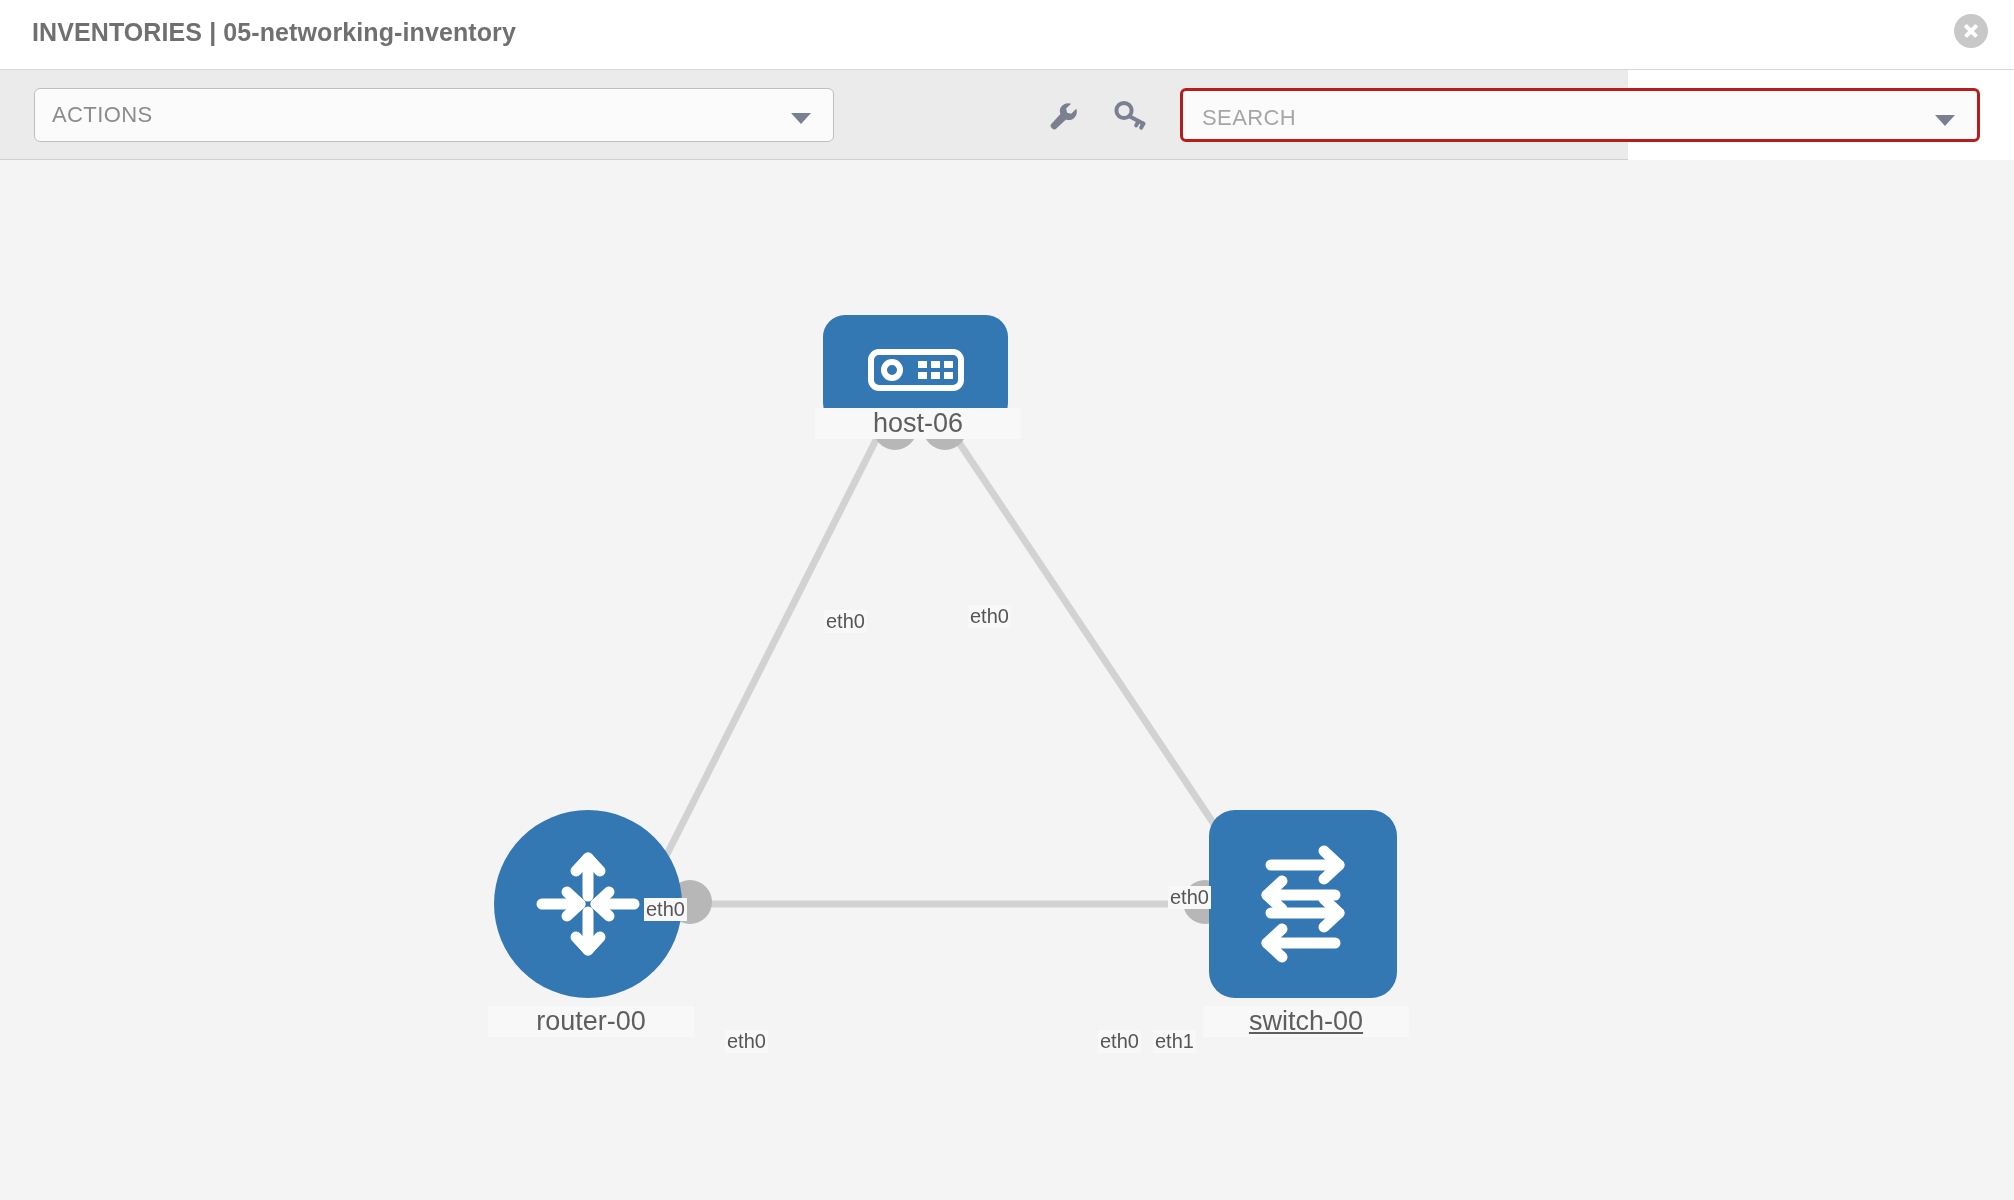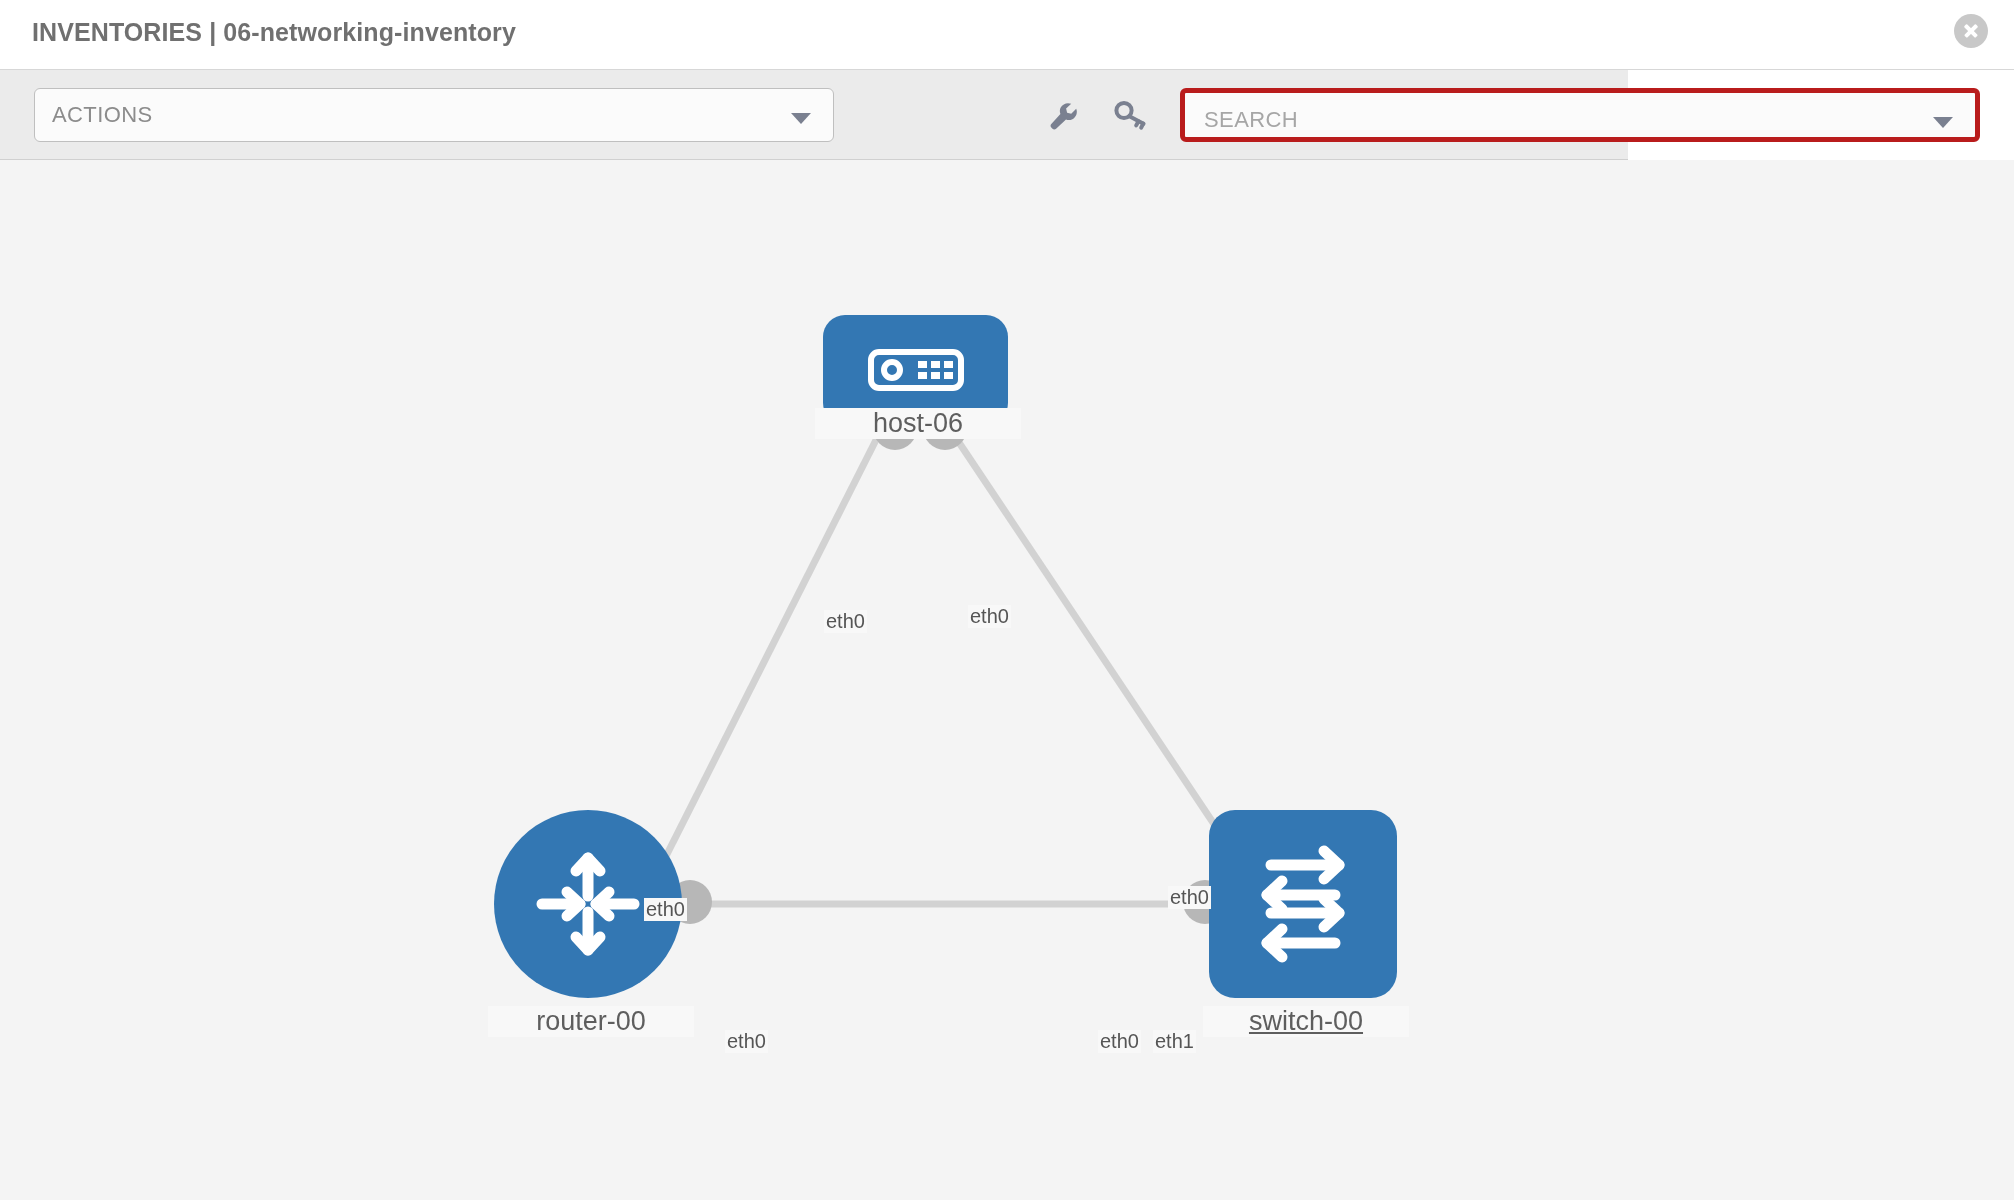--- a/index.html
+++ b/index.html
@@ -118,21 +118,21 @@
   #wrench-icon { left: 1042px; }
   #key-icon    { left: 1110px; }
 
   .search-box {
     position: absolute;
     left: 1180px;
     top: 18px;
     width: 800px;
     height: 54px;
     background: #fbfbfb;
-    border: 5px solid #b91c1c;
+    border: 3px solid #b91c1c;
     border-radius: 6px;
     box-sizing: border-box;
     padding-left: 27px;
   }
   .search-box .search-input {
     position: absolute;
     left: 17px;
     top: 0;
     width: 700px;
     height: 52px;
@@ -278,21 +278,21 @@
     background: #3377b3;
     cursor: pointer;
   }
 </style>
 </head>
 <body>
 
 <div id="app">
 
   <div class="header">
-    <div class="page-title">INVENTORIES | 06-networking-inventory</div>
+    <div class="page-title">INVENTORIES | 05-networking-inventory</div>
     <div class="close-btn"></div>
   </div>
 
   <div class="toolbar">
 
     <div class="select-box">
       <span class="sel-label">ACTIONS</span>
       <span class="caret"></span>
     </div>
 

